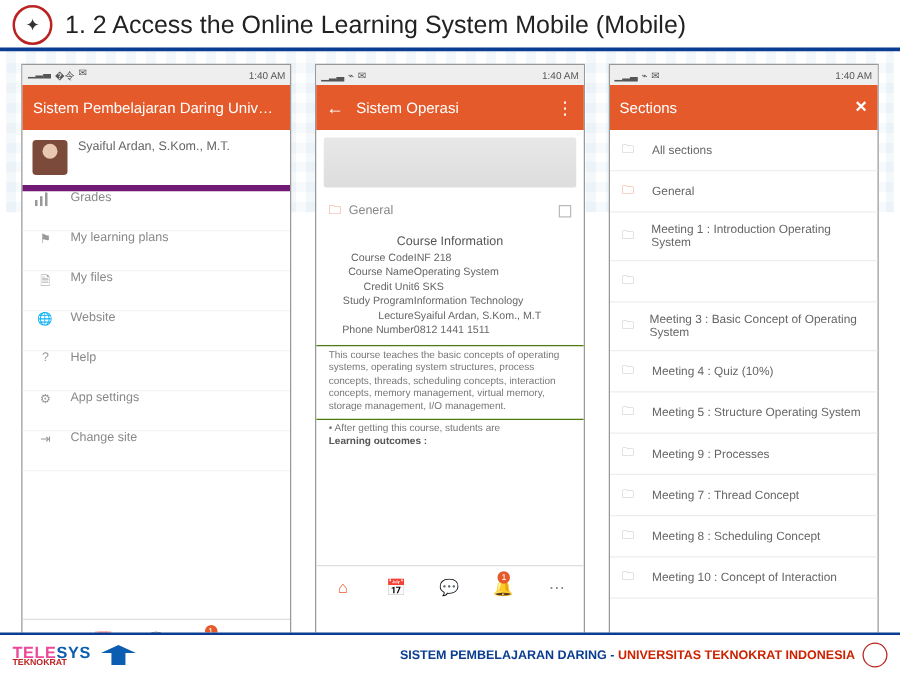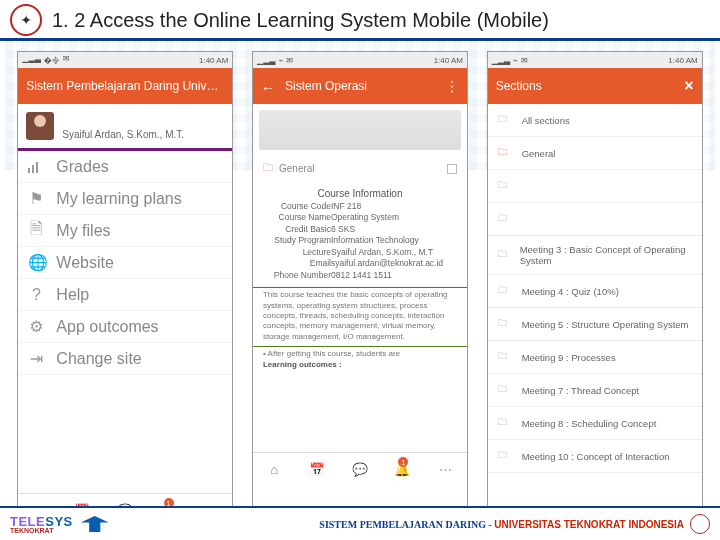--- a/index.html
+++ b/index.html
@@ -55,40 +55,40 @@
     height: 36px;
     display: flex; align-items: center;
     padding: 0 8px;
     font-size: 12px;
   }
   .appbar .back { margin-right: 10px; font-size: 14px; }
   .appbar .title { flex: 1; white-space: nowrap; overflow: hidden; text-overflow: ellipsis; }
   .appbar .dots { font-size: 14px; }
   .appbar .close { font-size: 16px; font-weight: bold; }
   .profile {
-    display: flex; align-items: flex-end;
+    display: flex; align-items: flex-start;
     padding: 8px;
-    border-bottom: 3px solid #701a75;
+    border-bottom: 5px solid #701a75;
   }
   .avatar {
     width: 28px; height: 28px; border-radius: 3px;
     background: #7b4a3a; margin-right: 8px;
     position: relative;
   }
   .avatar::after {
     content:""; position:absolute; top:3px; left:8px;
     width:12px; height:12px; border-radius:50%; background:#e8c8b0;
   }
   .profile-name { font-size: 10px; color: #666; }
   .menu-list { }
   .menu-item {
-    display: flex; align-items: center;
+    display: flex; 
     height: 32px; padding: 0 10px;
     border-bottom: 1px solid #f4f4f4;
-    color: #888; font-size: 16px;
+    color: #888; font-size: 10px;
   }
   .menu-item .mi-icon {
     width: 16px; margin-right: 12px;
     text-align: center; color: #999;
   }
   .bottom-nav {
     display: flex; height: 34px;
     border-top: 1px solid #ddd;
   }
   .bottom-nav .bn {
@@ -155,32 +155,32 @@
     padding: 0 10px;
     background: #fff;
     z-index: 2;
   }
   .footer-logo {
     display: flex; align-items: center; gap: 4px;
   }
   .footer-logo .mark {
     font-size: 13px; font-weight: 900; letter-spacing: 0.5px;
   }
-  .footer-logo .mark .t1 { color: #8b5cf6; }
+  .footer-logo .mark .t1 { color: #ec4899; }
   .footer-logo .mark .t2 { color: #0a5db0; }
   .footer-logo .sub { font-size: 7px; color: #b22; font-weight: bold; margin-top:-2px; }
   .footer-logo .cap {
      width: 28px; height: 16px; background: #0a5db0;
      clip-path: polygon(0 40%, 50% 0, 100% 40%, 70% 40%, 70% 100%, 30% 100%, 30% 40%);
      margin-left: 4px;
   }
   .footer-text {
     margin-left: auto; font-size: 10px; font-weight: bold;
   }
-  .footer-text .p1 { color: #0a3d91; font-family: Liberation Serif, serif; }
+  .footer-text .p1 { color: #0a3d91; }
   .footer-text .p2 { color: #c20; }
   .footer-seal {
     width: 20px; height: 20px; border: 1.5px solid #b22;
     border-radius: 50%; margin-left: 6px;
   }
   svg { display: block; }
 </style>
 </head>
 <body>
 
@@ -233,21 +233,21 @@
       <div class="menu-item">
         <span class="mi-icon">🌐</span>
         <span>Website</span>
       </div>
       <div class="menu-item">
         <span class="mi-icon">?</span>
         <span>Help</span>
       </div>
       <div class="menu-item">
         <span class="mi-icon">⚙</span>
-        <span>App outcomes</span>
+        <span>App settings</span>
       </div>
       <div class="menu-item">
         <span class="mi-icon">⇥</span>
         <span>Change site</span>
       </div>
     </div>
     <div style="height:118px"></div>
     <div class="bottom-nav">
       <div class="bn active">⌂</div>
       <div class="bn">📅</div>
@@ -284,34 +284,30 @@
         <div class="info-title">Course Information</div>
         <div class="info-row">
             <span class="k">Course Code</span>
             <span class="v">INF 218</span>
           </div>
         <div class="info-row">
             <span class="k">Course Name</span>
             <span class="v">Operating System</span>
           </div>
         <div class="info-row">
-            <span class="k">Credit Basic</span>
+            <span class="k">Credit Unit</span>
             <span class="v">6 SKS</span>
           </div>
         <div class="info-row">
             <span class="k">Study Program</span>
             <span class="v">Information Technology</span>
           </div>
         <div class="info-row">
             <span class="k">Lecture</span>
             <span class="v">Syaiful Ardan, S.Kom., M.T</span>
-          </div>
-        <div class="info-row">
-            <span class="k">Email</span>
-            <span class="v">syaiful.ardan@teknokrat.ac.id</span>
           </div>
         <div class="info-row">
             <span class="k">Phone Number</span>
             <span class="v">0812 1441 1511</span>
           </div>
       </div>
       <div class="info-desc">This course teaches the basic concepts of operating systems, operating system structures, process concepts, threads, scheduling concepts, interaction concepts, memory management, virtual memory, storage management, I/O management.</div>
       <div class="info-desc">
         <div>• After getting this course, students are</div>
         <div style="font-weight:bold;color:#555">Learning outcomes :</div>
@@ -345,20 +341,21 @@
       <div class="section-item">
           <span class="sec-icon">🗀</span>
           <span>All sections</span>
         </div>
       <div class="section-item active">
           <span class="sec-icon">🗀</span>
           <span>General</span>
         </div>
       <div class="section-item">
           <span class="sec-icon">🗀</span>
+          <span>Meeting 1 : Introduction Operating System</span>
         </div>
       <div class="section-item">
           <span class="sec-icon">🗀</span>
         </div>
       <div class="section-item">
           <span class="sec-icon">🗀</span>
           <span>Meeting 3 : Basic Concept of Operating System</span>
         </div>
       <div class="section-item">
           <span class="sec-icon">🗀</span>

